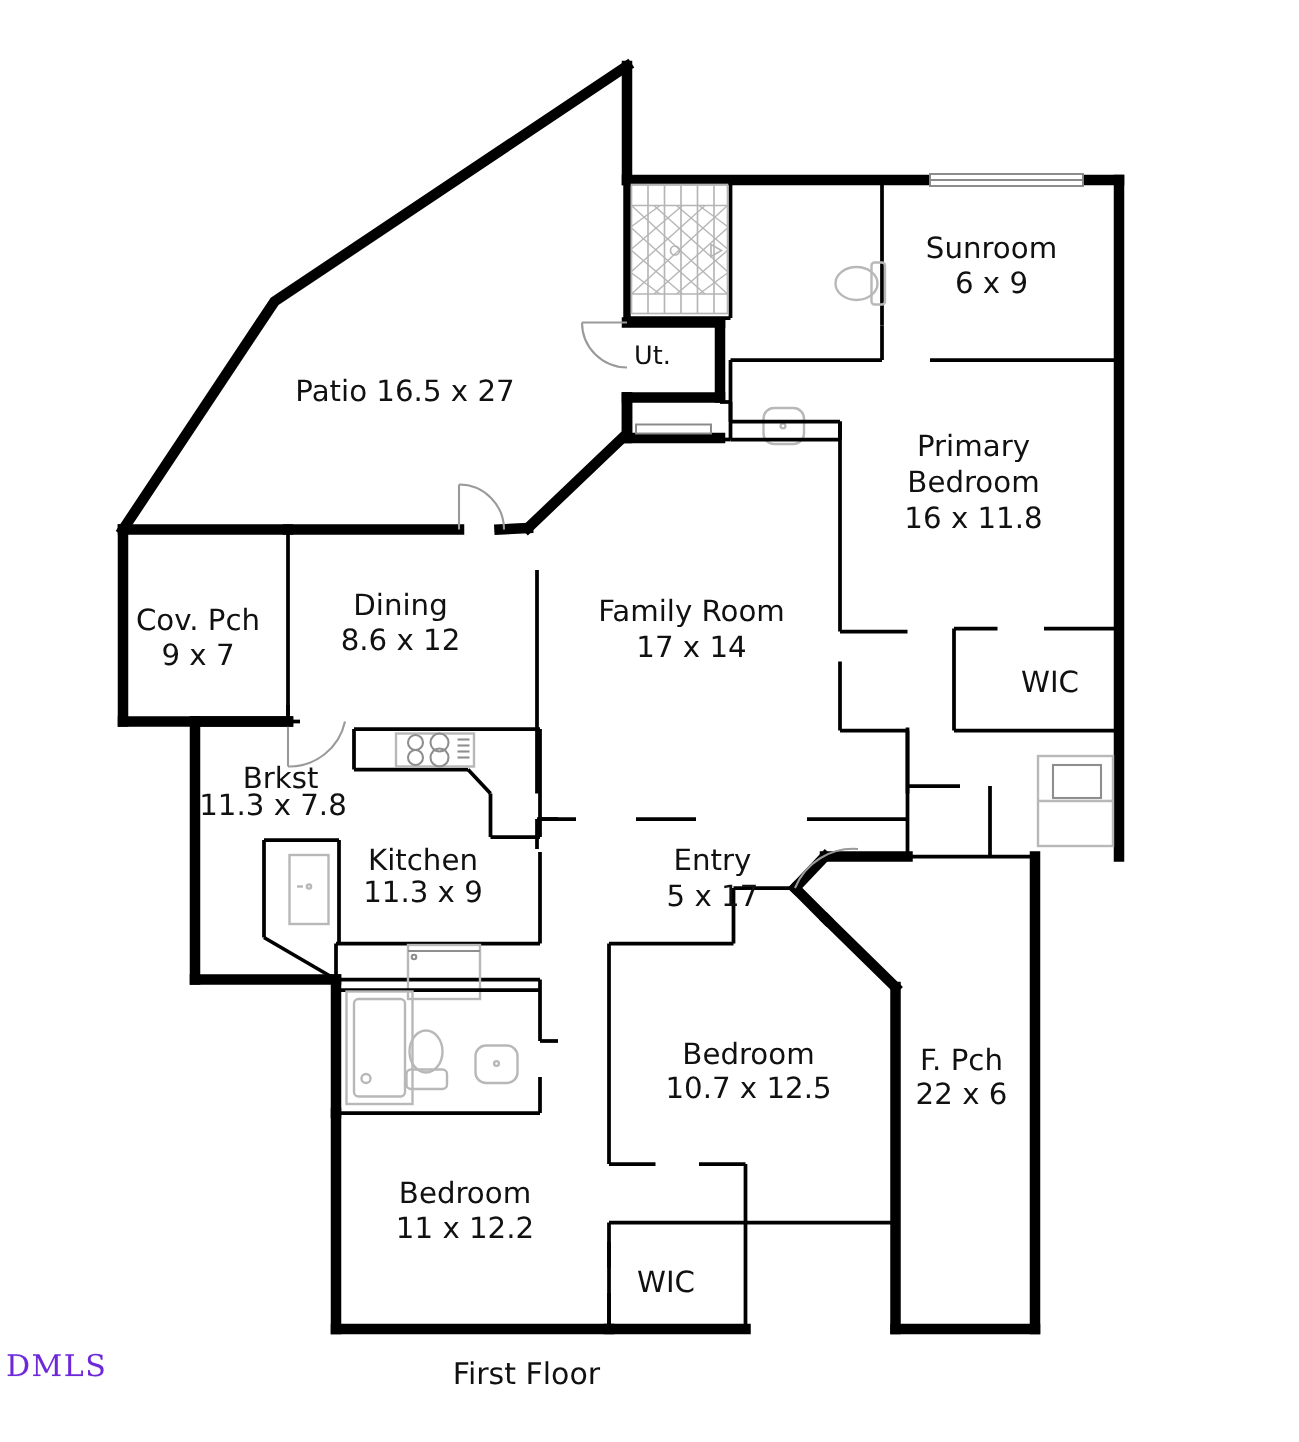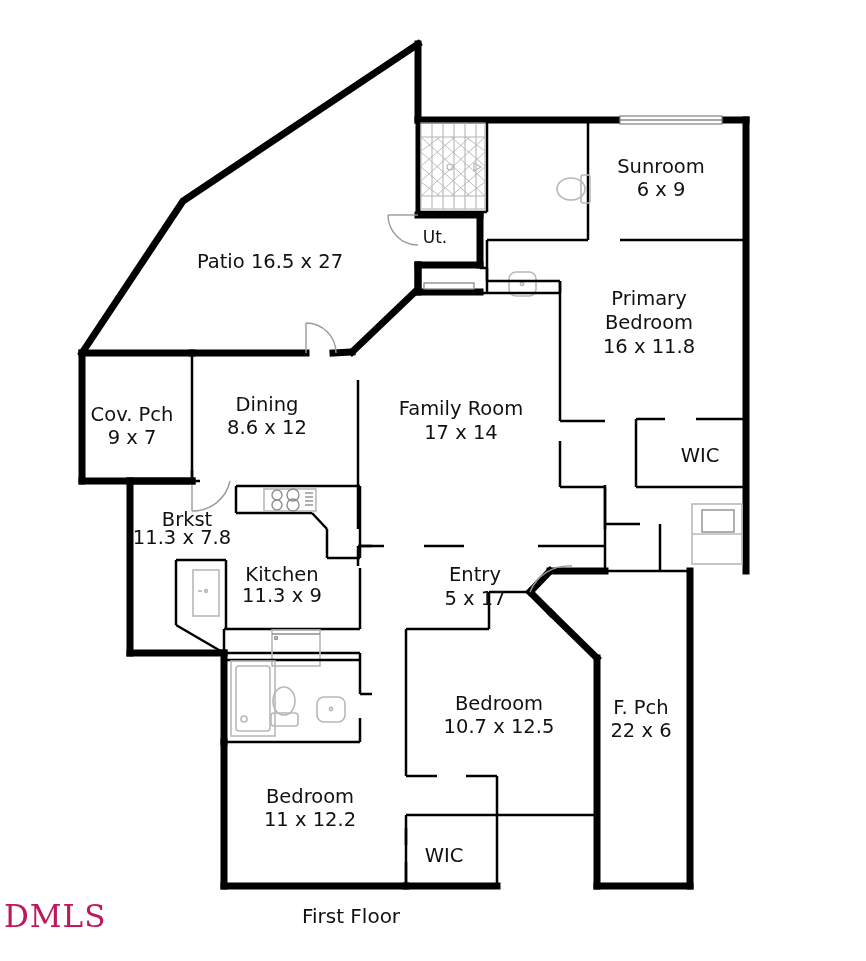--- a/index.html
+++ b/index.html
@@ -80,23 +80,23 @@
     dominant-baseline: middle;
   }
   .label-room { font-size: 19.5px; }
   .label-small { font-size: 17px; }
   .label-floor { font-size: 20px; }
   .watermark {
     position: absolute;
     left: 4px;
     top: 898px;
     font-family: "DejaVu Serif", "Liberation Serif", serif;
-    font-size: 31px;
+    font-size: 20px;
     letter-spacing: 1px;
-    color: #be185d;
+    color: #6d28d9;
     text-shadow: 0 1px 0 #f2f2f4;
     -webkit-user-select: none;
     user-select: none;
   }
 </style>
 </head>
 <body>
 
 <div id="floorplan-root">
 

